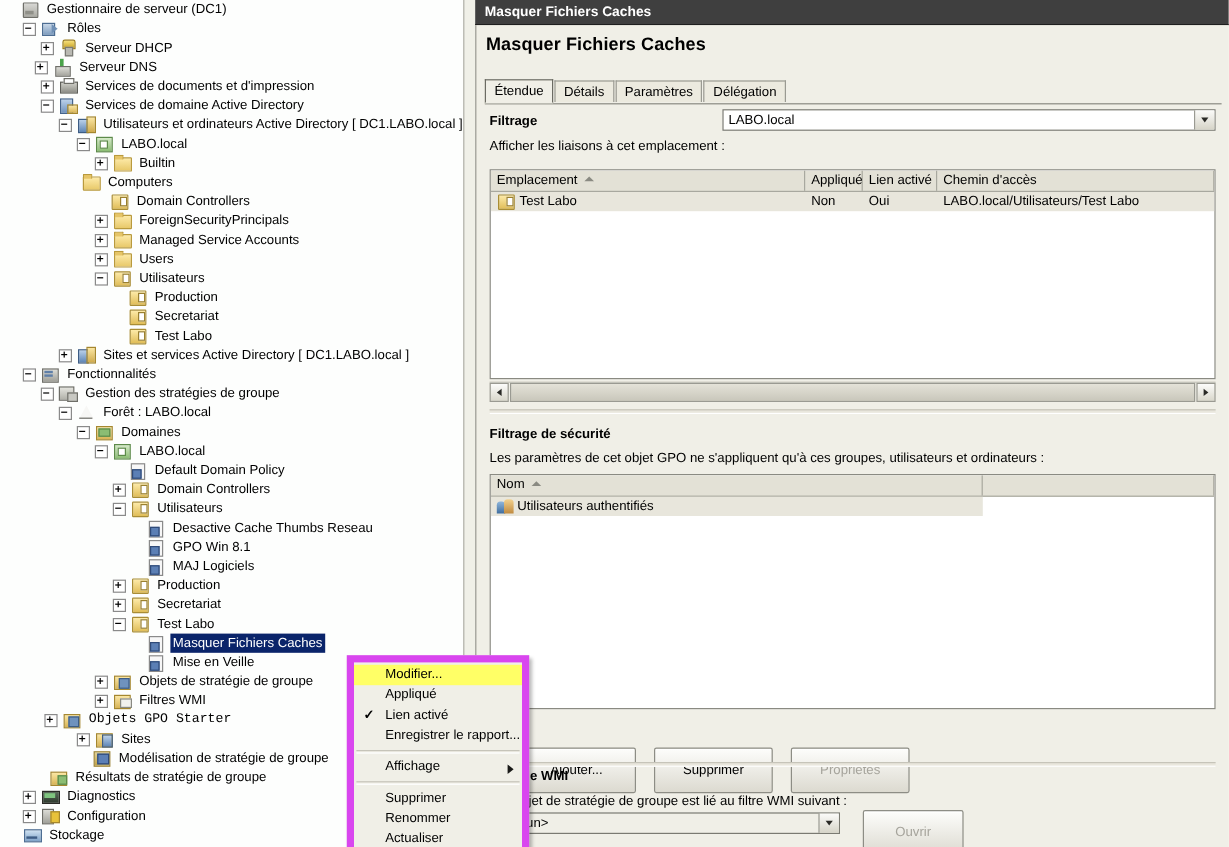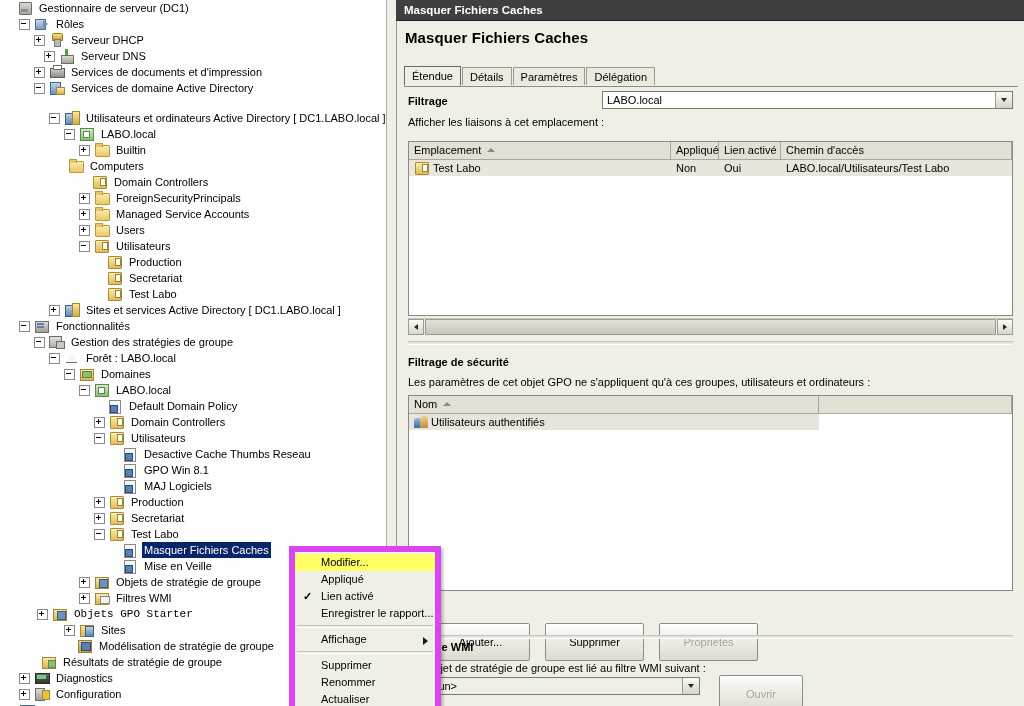--- a/index.html
+++ b/index.html
@@ -686,36 +686,36 @@
         <div class="tree-row" style="padding-left: 19px;">
           <span class="tw minus"></span>
           <span class="ico roles"></span>
           <span class="tree-label">Rôles</span>
         </div>
         <div class="tree-row" style="padding-left: 34px;">
           <span class="tw plus"></span>
           <span class="ico dhcp"></span>
           <span class="tree-label">Serveur DHCP</span>
         </div>
-        <div class="tree-row" style="padding-left: 44px;">
+        <div class="tree-row" style="padding-left: 29px;">
           <span class="tw plus"></span>
           <span class="ico dns"></span>
           <span class="tree-label">Serveur DNS</span>
         </div>
         <div class="tree-row" style="padding-left: 34px;">
           <span class="tw plus"></span>
           <span class="ico print"></span>
           <span class="tree-label">Services de documents et d'impression</span>
         </div>
         <div class="tree-row" style="padding-left: 34px;">
           <span class="tw minus"></span>
           <span class="ico adds"></span>
           <span class="tree-label">Services de domaine Active Directory</span>
         </div>
-        <div class="tree-row" style="padding-left: 49px; margin-top: 14px;">
+        <div class="tree-row" style="padding-left: 49px;">
           <span class="tw minus"></span>
           <span class="ico adsite"></span>
           <span class="tree-label">Utilisateurs et ordinateurs Active Directory [ DC1.LABO.local ]</span>
         </div>
         <div class="tree-row" style="padding-left: 64px;">
           <span class="tw minus"></span>
           <span class="ico domnode"></span>
           <span class="tree-label">LABO.local</span>
         </div>
         <div class="tree-row" style="padding-left: 79px;">

